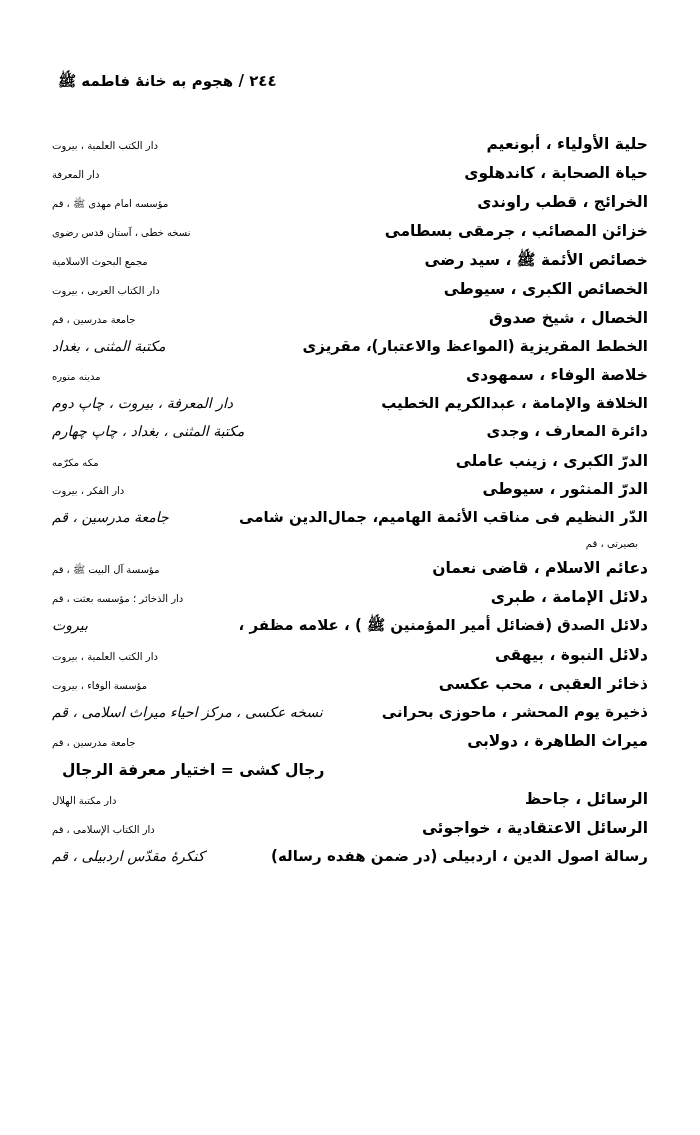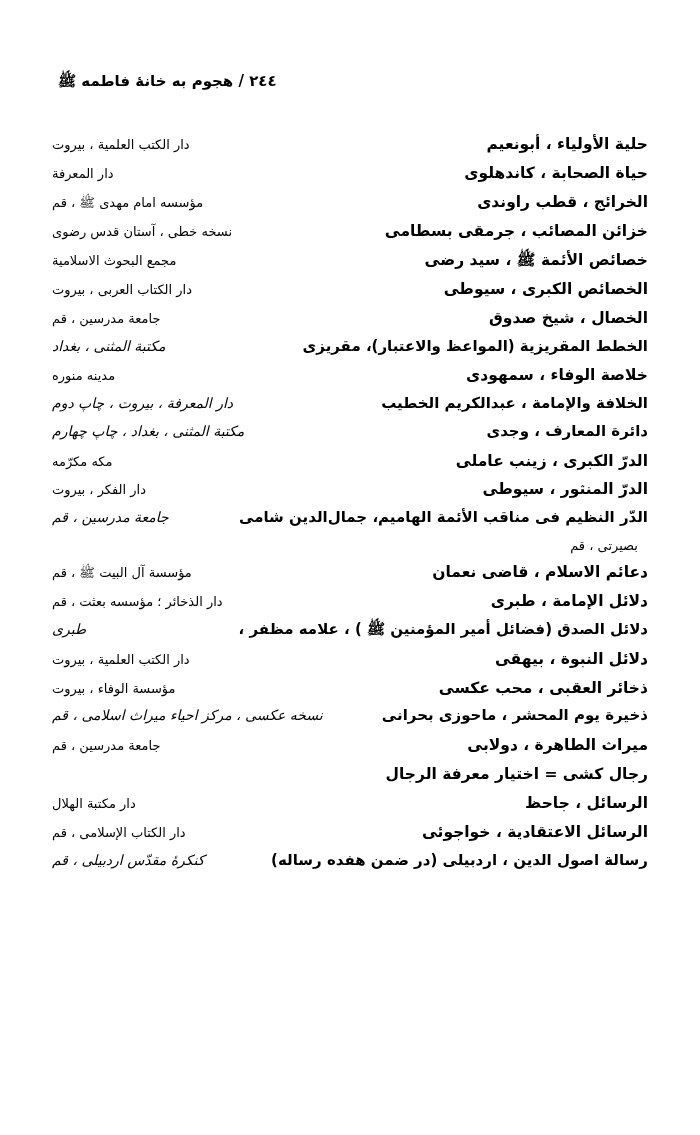--- a/index.html
+++ b/index.html
@@ -41,26 +41,26 @@
     flex-direction: row;
     align-items: baseline;
     justify-content: space-between;
     width: 100%;
     margin-bottom: 8.5px;
     line-height: 1.32;
   }
   .title {
     font-size: 15.5px;
     font-weight: bold;
-    text-align: right;
+    text-align: left;
     white-space: nowrap;
     flex: 0 0 auto;
   }
   .pub {
-    font-size: 13px;
+    font-size: 10px;
     font-weight: normal;
     text-align: right;
     white-space: nowrap;
     flex: 0 0 auto;
     padding-right: 10px;
   }
   .entry.no-pub .title {
     flex: 1 1 auto;
   }
   
@@ -155,21 +155,21 @@
       <span class="pub">مؤسسة آل البيت ﷺ ، قم</span>
     </div>
 
     <div class="entry">
       <span class="title">دلائل الإمامة ، طبرى</span>
       <span class="pub">دار الذخائر ؛ مؤسسه بعثت ، قم</span>
     </div>
 
     <div class="entry wide">
       <span class="title">دلائل الصدق (فضائل أمير المؤمنين ﷺ ) ، علامه مظفر ،</span>
-      <span class="pub">طبرى</span>
+      <span class="pub">بيروت</span>
     </div>
 
     <div class="entry">
       <span class="title">دلائل النبوة ، بيهقى</span>
       <span class="pub">دار الكتب العلمية ، بيروت</span>
     </div>
 
     <div class="entry">
       <span class="title">ذخائر العقبى ، محب عكسى</span>
       <span class="pub">مؤسسة الوفاء ، بيروت</span>

